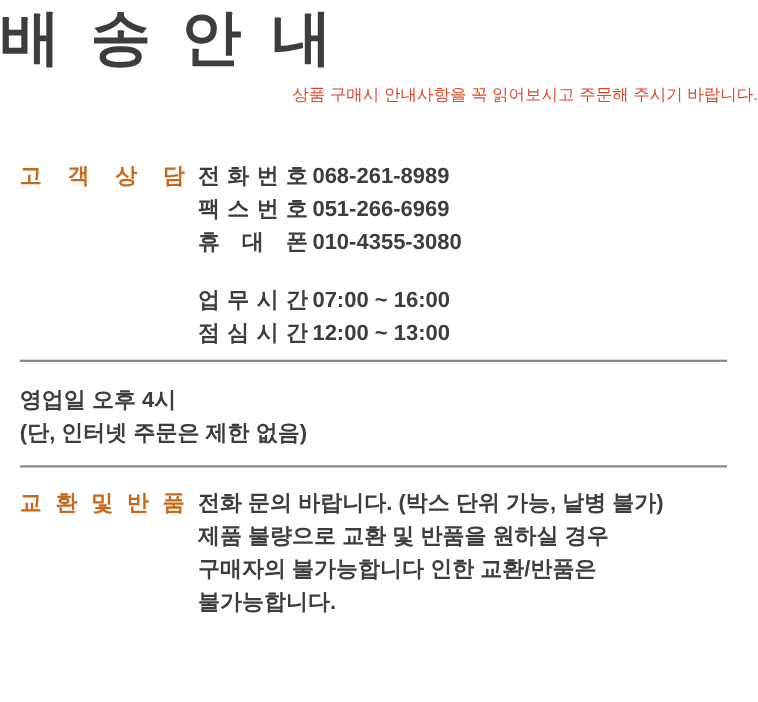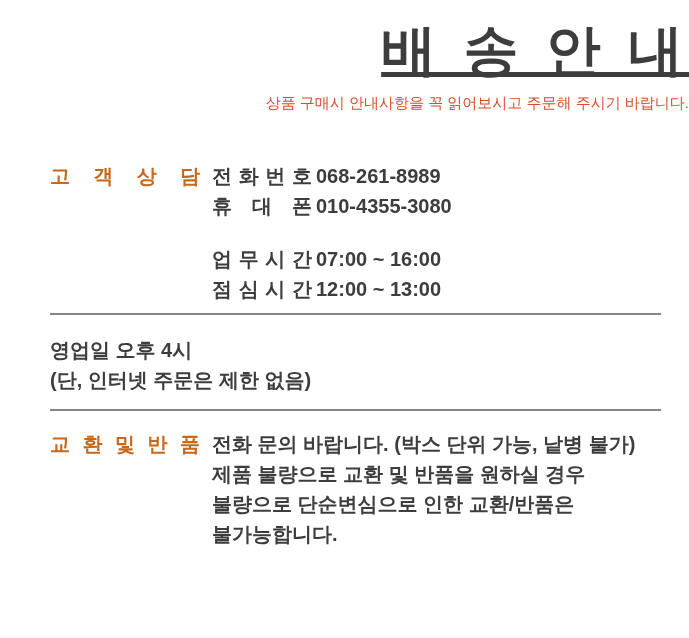--- a/index.html
+++ b/index.html
@@ -9,41 +9,40 @@
   }
   body {
     width: 689px;
     height: 638px;
     overflow: hidden;
     font-family: "Liberation Sans", "DejaVu Sans", sans-serif;
     color: #3d3d3d;
   }
   .title {
     margin: 0;
-    padding-top: 21px;
-    text-align: right;
+    padding-top: 5px;
+    text-align: left;
     font-size: 55px;
     line-height: 58px;
     font-weight: bold;
     color: #3d3d3d;
     letter-spacing: 6px;
     white-space: nowrap;
-    text-decoration: underline;
   }
   .subtitle {
     margin: 15px 0 0 0;
     text-align: right;
     font-size: 15px;
     line-height: 18px;
     font-weight: normal;
     color: #dc4a2c;
   }
   .sections {
     margin-top: 49px;
-    padding: 0 28px 0 50px;
+    padding: 0 28px 0 18px;
     font-size: 20px;
     font-weight: bold;
   }
   .info-section {
     display: flex;
     align-items: flex-start;
   }
   .section-label {
     width: 150px;
     min-width: 150px;
@@ -89,20 +88,23 @@
 
   <div class="sections">
 
     <section class="info-section">
       <div class="section-label">고 객 상 담</div>
       <div class="section-content">
         <div class="kv-line">
           <span class="kv-label">전 화 번 호</span><span class="kv-value">068-261-8989</span>
         </div>
         <div class="kv-line">
+          <span class="kv-label">팩 스 번 호</span><span class="kv-value">051-266-6969</span>
+        </div>
+        <div class="kv-line">
           <span class="kv-label">휴 대 폰</span><span class="kv-value">010-4355-3080</span>
         </div>
         <div class="hours-block">
           <div class="kv-line">
             <span class="kv-label">업 무 시 간</span><span class="kv-value">07:00 ~ 16:00</span>
           </div>
           <div class="kv-line">
             <span class="kv-label">점 심 시 간</span><span class="kv-value">12:00 ~ 13:00</span>
           </div>
         </div>
@@ -118,19 +120,19 @@
       </div>
     </section>
 
     <hr class="divider divider-2">
 
     <section class="info-section">
       <div class="section-label">교 환 및 반 품</div>
       <div class="section-content">
         <div class="content-line">전화 문의 바랍니다. (박스 단위 가능, 낱병 불가)</div>
         <div class="content-line">제품 불량으로 교환 및 반품을 원하실 경우</div>
-        <div class="content-line">불량으로 단순변심으로 인한 교환/반품은</div>
+        <div class="content-line">구매자의 불가능합니다 인한 교환/반품은</div>
         <div class="content-line">불가능합니다.</div>
       </div>
     </section>
 
   </div>
 </div>
 
 </body></html>

